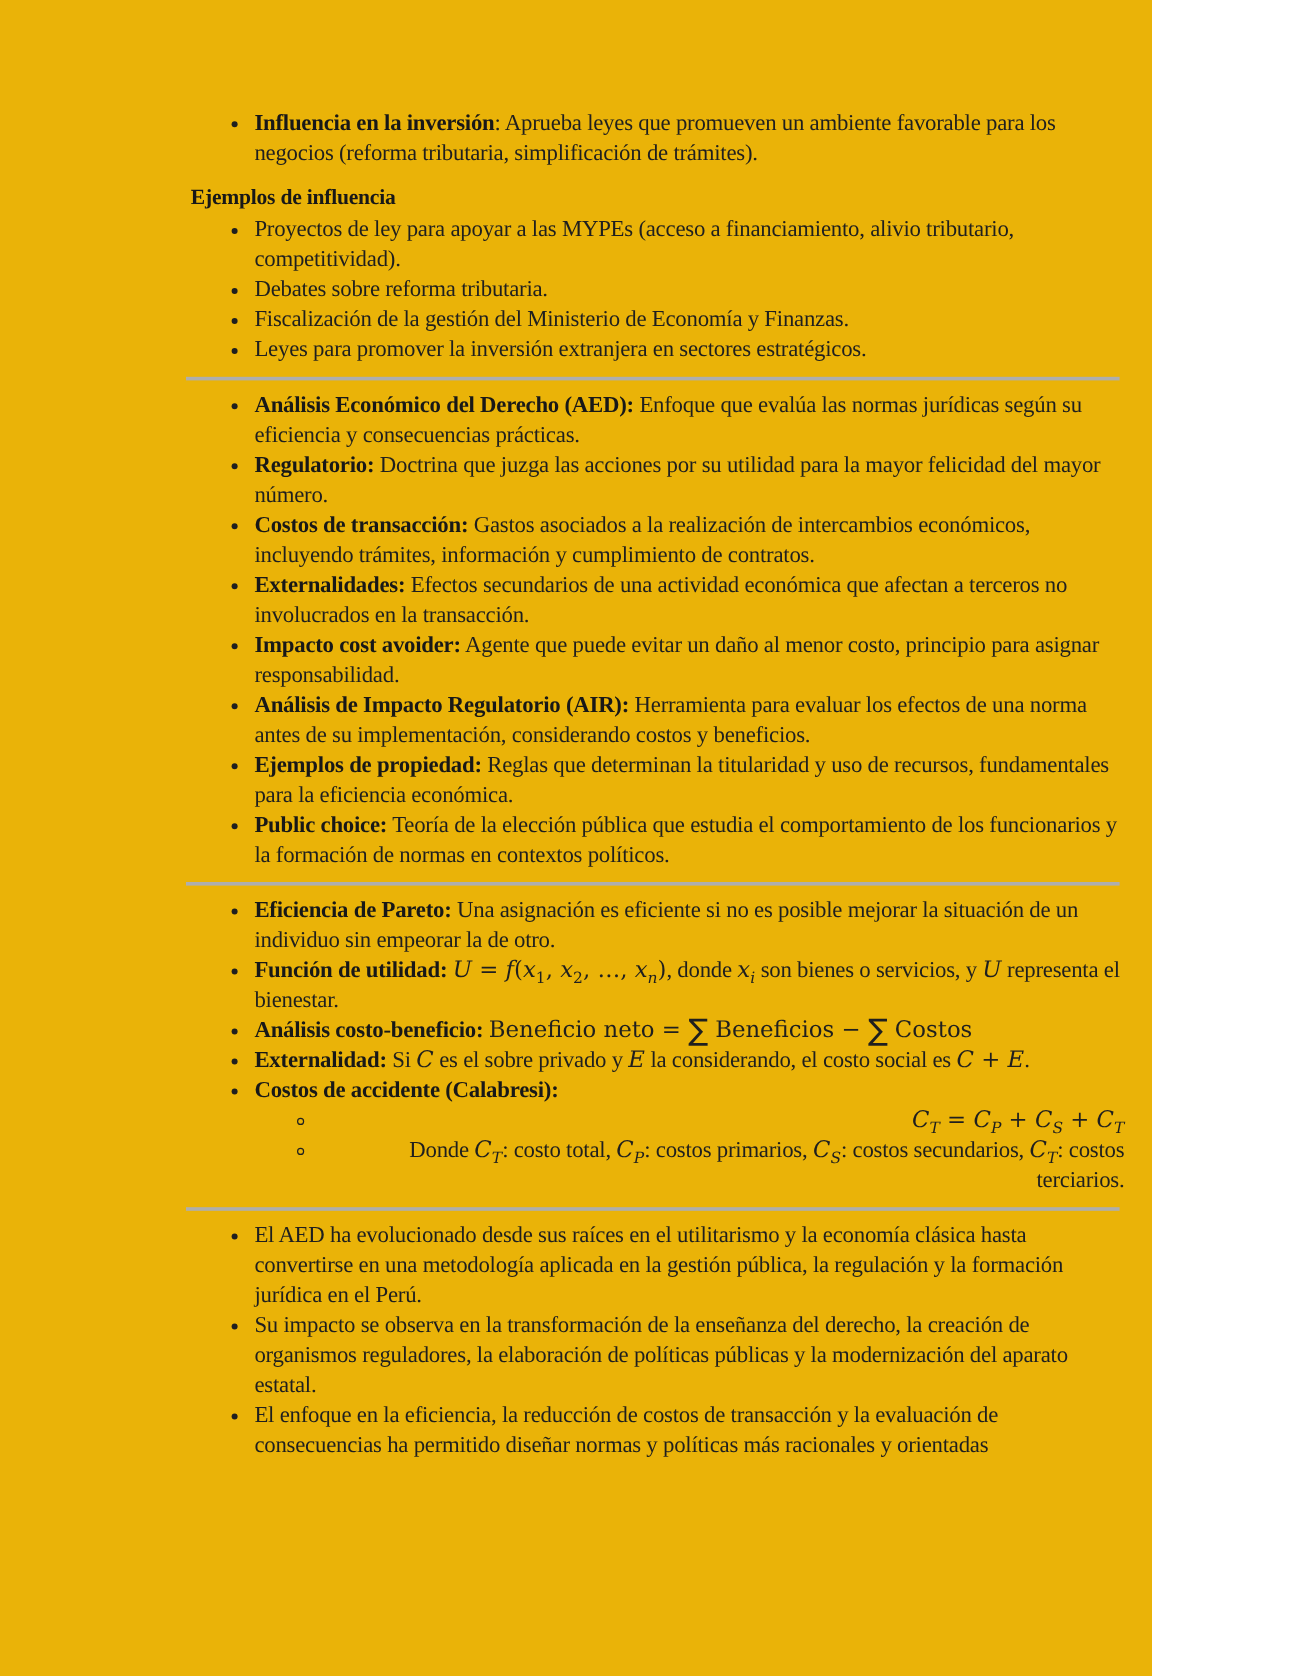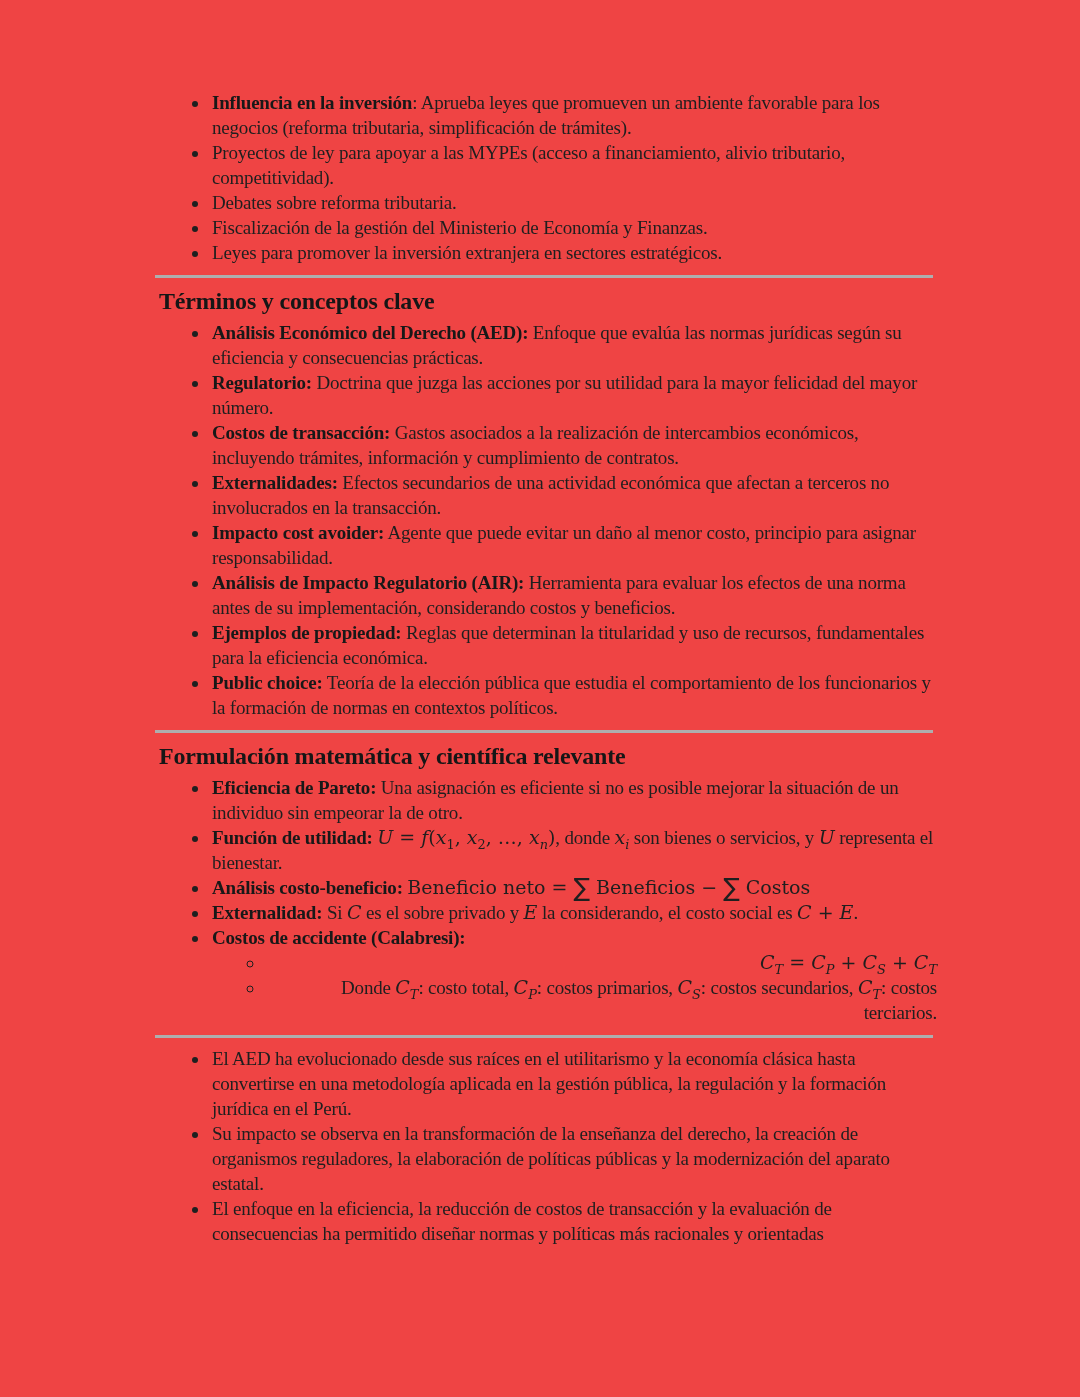--- a/index.html
+++ b/index.html
@@ -1,20 +1,20 @@
 <!DOCTYPE html>
 <html><head>
 <meta charset="utf-8">
 <style>
   html, body { margin: 0; padding: 0; background: #ffffff; }
   .page {
     position: relative;
-    width: 1080px;
+    width: 960px;
     height: 1397px;
-    background: #ef4444;
+    background: #eab308;
     overflow: hidden;
     font-family: "Liberation Serif", "DejaVu Serif", serif;
     color: #1f1f1f;
     text-decoration: underline;
   }
   .content {
     position: absolute;
     left: 159px;
     top: 90px;
     width: 778px;
@@ -82,44 +82,43 @@
 </head>
 <body>
 
 <div class="page">
   <div class="content">
 
     <ul class="blist">
       <li><span class="term">Influencia en la inversión</span><span class="t">: Aprueba leyes que promueven un ambiente favorable para los negocios (reforma tributaria, simplificación de trámites).</span></li>
     </ul>
 
+    <h4>Ejemplos de influencia</h4>
     <ul class="blist">
       <li><span class="t">Proyectos de ley para apoyar a las MYPEs (acceso a financiamiento, alivio tributario, competitividad).</span></li>
       <li><span class="t">Debates sobre reforma tributaria.</span></li>
       <li><span class="t">Fiscalización de la gestión del Ministerio de Economía y Finanzas.</span></li>
       <li><span class="t">Leyes para promover la inversión extranjera en sectores estratégicos.</span></li>
     </ul>
 
     <hr class="rule">
 
-    <h2>Términos y conceptos clave</h2>
     <ul class="blist">
       <li><span class="term">Análisis Económico del Derecho (AED):</span><span class="t"> Enfoque que evalúa las normas jurídicas según su eficiencia y consecuencias prácticas.</span></li>
       <li><span class="term">Regulatorio:</span><span class="t"> Doctrina que juzga las acciones por su utilidad para la mayor felicidad del mayor número.</span></li>
       <li><span class="term">Costos de transacción:</span><span class="t"> Gastos asociados a la realización de intercambios económicos, incluyendo trámites, información y cumplimiento de contratos.</span></li>
       <li><span class="term">Externalidades:</span><span class="t"> Efectos secundarios de una actividad económica que afectan a terceros no involucrados en la transacción.</span></li>
       <li><span class="term">Impacto cost avoider:</span><span class="t"> Agente que puede evitar un daño al menor costo, principio para asignar responsabilidad.</span></li>
       <li><span class="term">Análisis de Impacto Regulatorio (AIR):</span><span class="t"> Herramienta para evaluar los efectos de una norma antes de su implementación, considerando costos y beneficios.</span></li>
       <li><span class="term">Ejemplos de propiedad:</span><span class="t"> Reglas que determinan la titularidad y uso de recursos, fundamentales para la eficiencia económica.</span></li>
       <li><span class="term">Public choice:</span><span class="t"> Teoría de la elección pública que estudia el comportamiento de los funcionarios y la formación de normas en contextos políticos.</span></li>
     </ul>
 
     <hr class="rule">
 
-    <h2>Formulación matemática y científica relevante</h2>
     <ul class="blist">
       <li><span class="term">Eficiencia de Pareto:</span><span class="t"> Una asignación es eficiente si no es posible mejorar la situación de un individuo sin empeorar la de otro.</span></li>
       <li><span class="term">Función de utilidad:</span><span class="t"> </span><span class="mi">U</span><span class="m"> = </span><span class="mi">f</span><span class="m">(</span><span class="mi">x</span><sub class="m">1</sub><span class="m">, </span><span class="mi">x</span><sub class="m">2</sub><span class="m">, …, </span><span class="mi">x</span><sub class="mi">n</sub><span class="m">)</span><span class="t">, donde </span><span class="mi">x</span><sub class="mi">i</sub><span class="t"> son bienes o servicios, y </span><span class="mi">U</span><span class="t"> representa el bienestar.</span></li>
       <li><span class="term">Análisis costo-beneficio:</span><span class="t"> </span><span class="m">Beneficio neto = </span><span class="msum">∑</span><span class="m"> Beneficios − </span><span class="msum">∑</span><span class="m"> Costos</span></li>
       <li><span class="term">Externalidad:</span><span class="t"> Si </span><span class="mi">C</span><span class="t"> es el sobre privado y </span><span class="mi">E</span><span class="t"> la considerando, el costo social es </span><span class="mi">C</span><span class="m"> + </span><span class="mi">E</span><span class="t">.</span></li>
       <li>
         <span class="term">Costos de accidente (Calabresi):</span>
         <ul class="sublist">
           <li><span class="mi">C</span><sub class="mi">T</sub><span class="m"> = </span><span class="mi">C</span><sub class="mi">P</sub><span class="m"> + </span><span class="mi">C</span><sub class="mi">S</sub><span class="m"> + </span><span class="mi">C</span><sub class="mi">T</sub></li>
           <li><span class="t">Donde </span><span class="mi">C</span><sub class="mi">T</sub><span class="t">: costo total, </span><span class="mi">C</span><sub class="mi">P</sub><span class="t">: costos primarios, </span><span class="mi">C</span><sub class="mi">S</sub><span class="t">: costos secundarios, </span><span class="mi">C</span><sub class="mi">T</sub><span class="t">: costos terciarios.</span></li>

